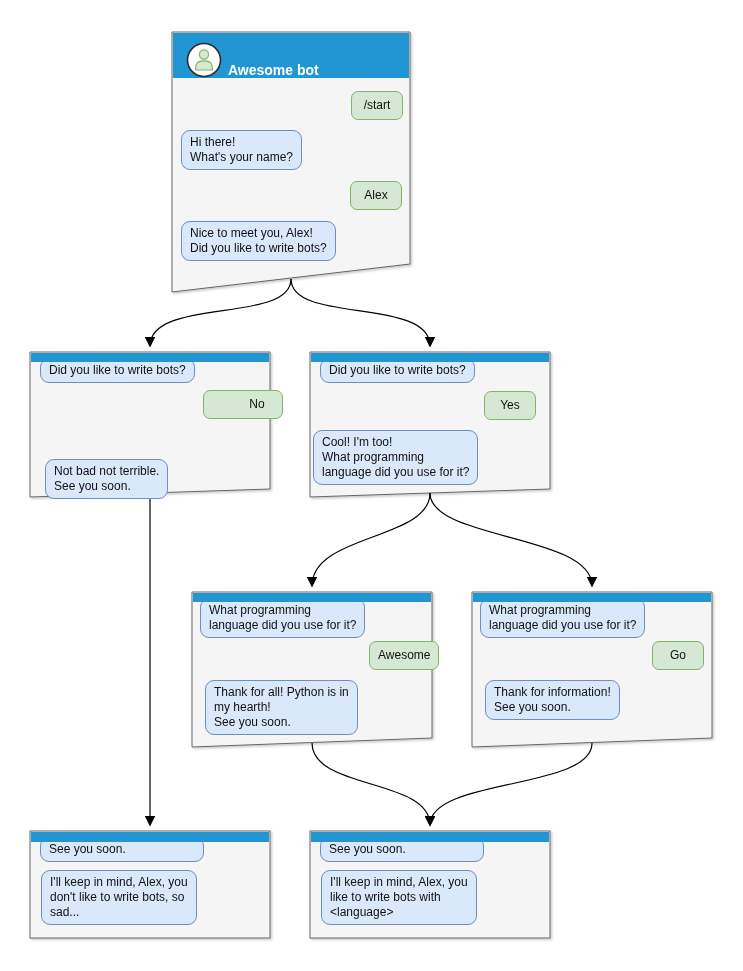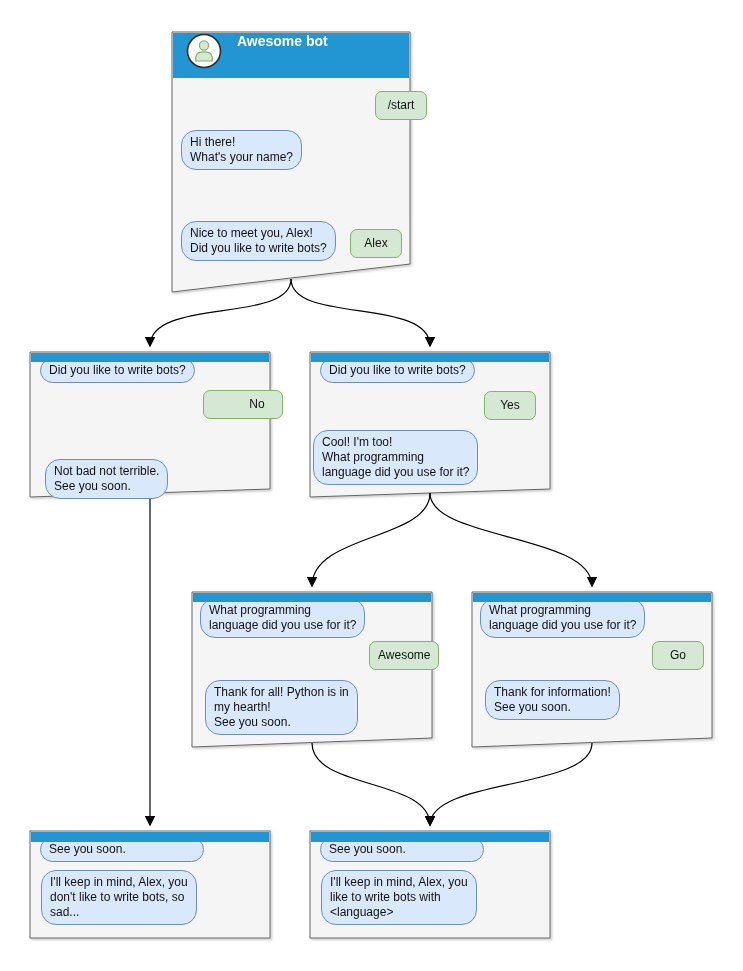--- a/index.html
+++ b/index.html
@@ -2,29 +2,29 @@
 <html><head>
 <meta charset="utf-8">
 <style>
   html,body{margin:0;padding:0;background:#ffffff;}
   .canvas{position:relative;width:743px;height:971px;background:#ffffff;
           font-family:"Liberation Sans",sans-serif;overflow:hidden;}
   svg.layer{position:absolute;left:0;top:0;z-index:1;}
 
   .bubble{position:absolute;z-index:2;white-space:pre-line;
           font-size:12px;line-height:15px;color:#111;
-          background:#dae8fc;border:1px solid #6c8ebf;border-radius:15px;
+          background:#dae8fc;border:1px solid #6c8ebf;border-radius:9px;
           padding:4px 8px;width:max-content;max-width:182px;}
   .bubble.green{background:#d5e8d4;border-color:#82b366;border-radius:7px;
           text-align:center;min-width:34px;padding:6px 8px;}
   .bubble.wide{width:146px;}
 
   .bar{position:absolute;z-index:3;background:#2196d2;}
   .header{position:absolute;z-index:3;background:#2196d2;
-          display:flex;align-items:flex-start;gap:15px;padding-left:13px;
+          display:flex;align-items:flex-end;gap:6px;padding-left:13px;
           box-sizing:border-box;}
   .title{color:#ffffff;font-weight:bold;font-size:14px;}
   .avatar{width:36px;height:36px;flex:0 0 auto;}
 </style>
 </head>
 <body>
 
 <div class="canvas">
 
   <svg class="layer" width="743" height="971" viewBox="0 0 743 971">
@@ -65,24 +65,24 @@
     <span class="title">Awesome bot</span>
   </div>
 
   <div class="bar" style="left:31px;top:353px;width:238px;height:9px;"></div>
   <div class="bar" style="left:311px;top:353px;width:238px;height:9px;"></div>
   <div class="bar" style="left:193px;top:593px;width:238px;height:9px;"></div>
   <div class="bar" style="left:473px;top:593px;width:238px;height:9px;"></div>
   <div class="bar" style="left:31px;top:832px;width:238px;height:10px;"></div>
   <div class="bar" style="left:311px;top:832px;width:238px;height:10px;"></div>
 
-  <div class="bubble green" style="left:351px;top:91px;margin-left:24px;">/start</div>
+  <div class="bubble green" style="left:351px;top:91px;">/start</div>
   <div class="bubble" style="left:181px;top:130px;">Hi there!
 What's your name?</div>
-  <div class="bubble green" style="left:350px;top:181px;margin-top:48px;">Alex</div>
+  <div class="bubble green" style="left:350px;top:181px;">Alex</div>
   <div class="bubble" style="left:181px;top:221px;">Nice to meet you, Alex!
 Did you like to write bots?</div>
 
   <div class="bubble" style="left:40px;top:358px;">Did you like to write bots?</div>
   <div class="bubble green" style="left:203px;top:390px;padding-left:36px;">No</div>
   <div class="bubble" style="left:45px;top:430px;margin-top:29px;">Not bad not terrible.
 See you soon.</div>
 
   <div class="bubble" style="left:320px;top:358px;">Did you like to write bots?</div>
   <div class="bubble green" style="left:484px;top:391px;text-align:center;">Yes</div>

